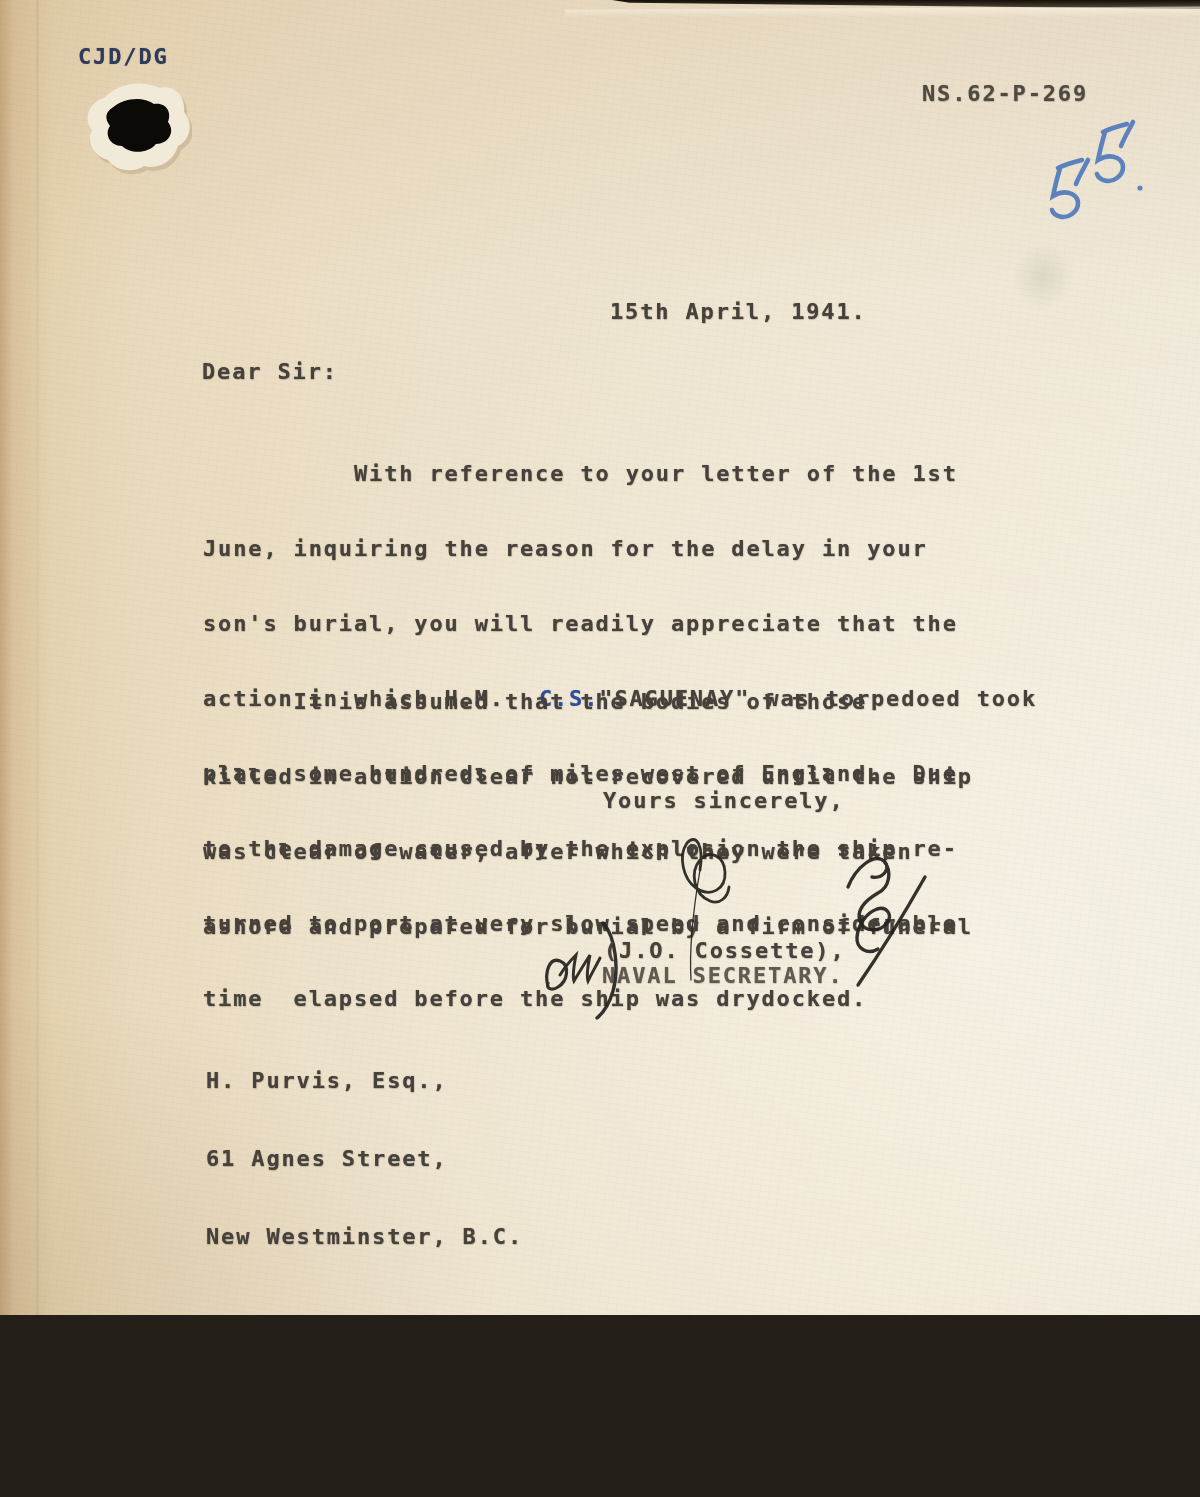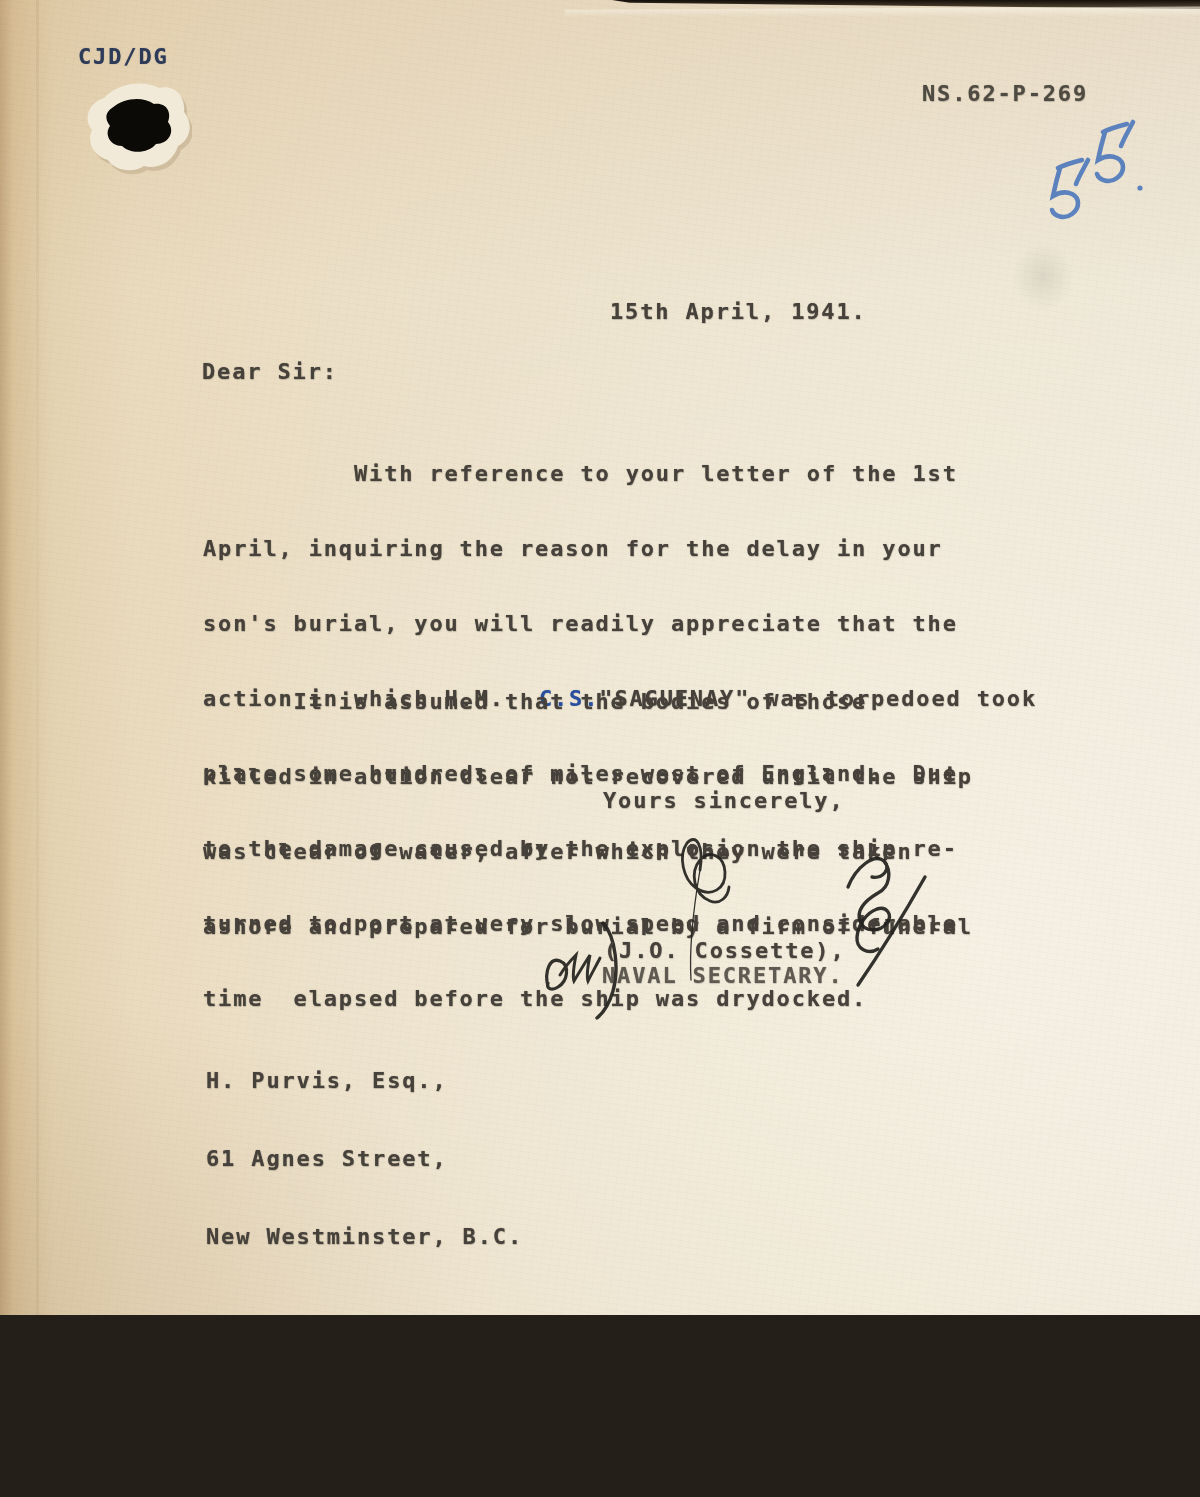--- a/index.html
+++ b/index.html
@@ -85,21 +85,21 @@
       <circle cx="110" cy="78" r="2.6" fill="#4d78bd" stroke="none"></circle>
     </g>
   </svg>
 
   <div class="typed" id="date">15th April, 1941.</div>
 
   <div class="typed" id="salutation">Dear Sir:</div>
 
   <div class="typed" id="para1">
     <div class="line">          With reference to your letter of the 1st</div>
-    <div class="line">April, inquiring the reason for the delay in your</div>
+    <div class="line">June, inquiring the reason for the delay in your</div>
     <div class="line">son's burial, you will readily appreciate that the</div>
     <div class="line"><span>action in which H.M.</span><span class="blue-ink">C.S.</span><span>"SAGUENAY" was torpedoed took</span></div>
     <div class="line">place some hundreds of miles west of England.  Due</div>
     <div class="line">to the damage caused by the explosion the ship re-</div>
     <div class="line">turned to port at very slow speed and considerable</div>
     <div class="line">time  elapsed before the ship was drydocked.</div>
   </div>
 
   <div class="typed" id="para2">
     <div class="line">      It is assumed that the bodies of those</div>

